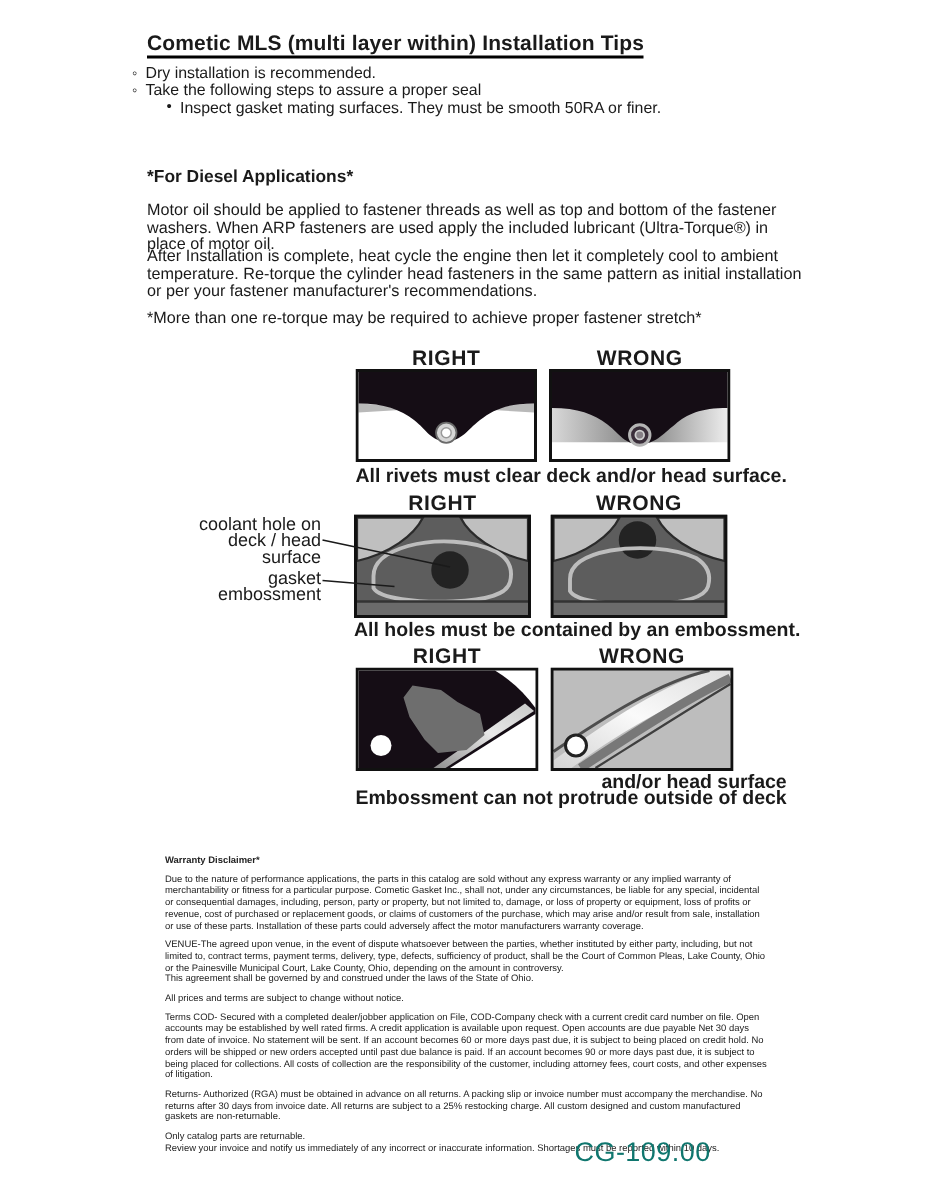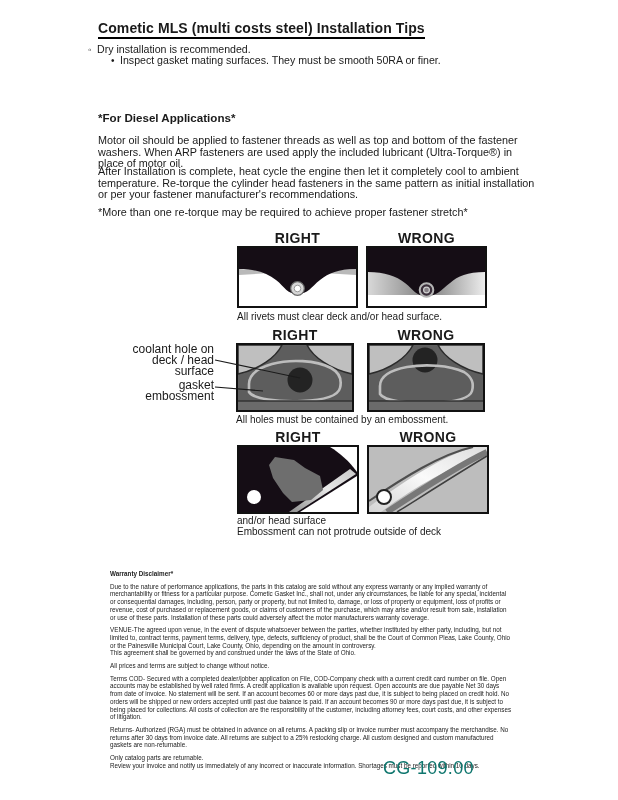--- a/index.html
+++ b/index.html
@@ -16,38 +16,39 @@
   .tip::before{content:"\25E6";position:absolute;left:0;top:-0.5px;font-size:10px;}
   .subtip{position:relative;padding-left:9px;margin-left:23px;}
   .subtip::before{content:"\2022";position:absolute;left:0;top:-0.5px;font-size:10px;}
   .diesel-h{position:absolute;left:98px;top:111px;font-size:11.6px;font-weight:bold;}
   .bodypara{position:absolute;left:98px;width:442px;font-size:10.8px;line-height:11.6px;}
   .p1{top:135px;}
   .p2{top:166px;}
   .note{position:absolute;left:98px;top:206px;font-size:10.8px;}
   .dlabel{position:absolute;font-size:14px;font-weight:bold;text-align:center;letter-spacing:.4px;}
   .dbox{position:absolute;line-height:0;}
-  .caption{position:absolute;font-size:10px;font-weight:normal;line-height:11px;}
+  .caption{position:absolute;font-size:13px;font-weight:bold;line-height:11px;text-align:right;}
   .side-label{position:absolute;left:110px;width:104px;text-align:right;font-size:12px;line-height:11px;}
   .overlay{position:absolute;z-index:5;pointer-events:none;}
   .fineprint{position:absolute;left:110px;top:570px;width:403px;font-size:6.3px;line-height:7.7px;color:#222;}
   .fineprint .fp{margin:0 0 5px 0;}
   .fineprint .fp.tight{margin:0;}
   .fp-h{font-weight:bold;margin:0 0 5px 0;}
   .pagenum{position:absolute;left:383px;top:758px;font-size:18px;letter-spacing:.3px;color:#0f766e;}
 </style>
 </head>
 <body>
 
 <div class="page">
 
-  <div class="title">Cometic MLS (multi costs steel) Installation Tips</div>
+  <div class="title">Cometic MLS (multi layer within) Installation Tips</div>
 
   <div class="tips">
     <div class="tip">Dry installation is recommended.</div>
+    <div class="tip">Take the following steps to assure a proper seal</div>
     <div class="subtip">Inspect gasket mating surfaces.  They must be smooth 50RA or finer.</div>
   </div>
 
   <div class="diesel-h">*For Diesel Applications*</div>
   <div class="bodypara p1">Motor oil should be applied to fastener threads as well as top and bottom of the fastener washers. When ARP fasteners are used apply the included lubricant (Ultra-Torque®) in place of motor oil.</div>
   <div class="bodypara p2">After Installation is complete, heat cycle the engine then let it completely cool to ambient temperature. Re-torque the cylinder head fasteners in the same pattern as initial installation or per your fastener manufacturer's recommendations.</div>
   <div class="note">*More than one re-torque may be required to achieve proper fastener stretch*</div>
 
   <div class="dlabel" style="left:237px;top:230px;width:121px;">RIGHT</div>
   <div class="dlabel" style="left:366px;top:230px;width:121px;">WRONG</div>

